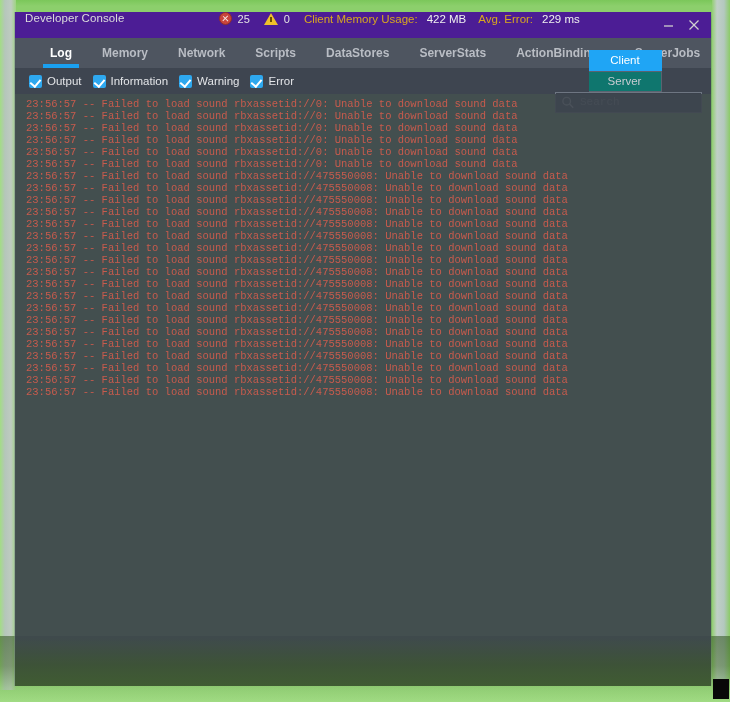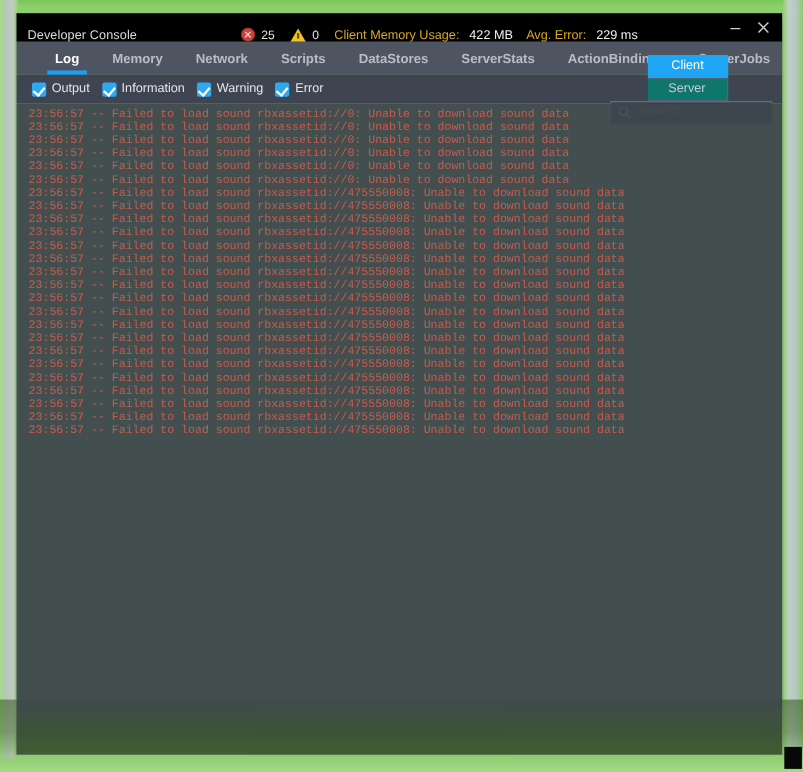--- a/index.html
+++ b/index.html
@@ -64,23 +64,23 @@
     display: flex;
     flex-direction: column;
     border-left: 1px solid rgba(120,132,140,.45);
     border-right: 1px solid rgba(120,132,140,.25);
   }
 
   
   #titlebar {
     height: 26px;
     flex: 0 0 26px;
-    background: #000000;
-    display: flex;
-    align-items: flex-end;
+    background: #4c1d95;
+    display: flex;
+    align-items: flex-start;
     padding: 0 4px 0 10px;
     position: relative;
   }
   #window-title {
     color: #dcdcdc;
     font-size: 11.5px;
     letter-spacing: .1px;
     white-space: nowrap;
   }
   #stats {

